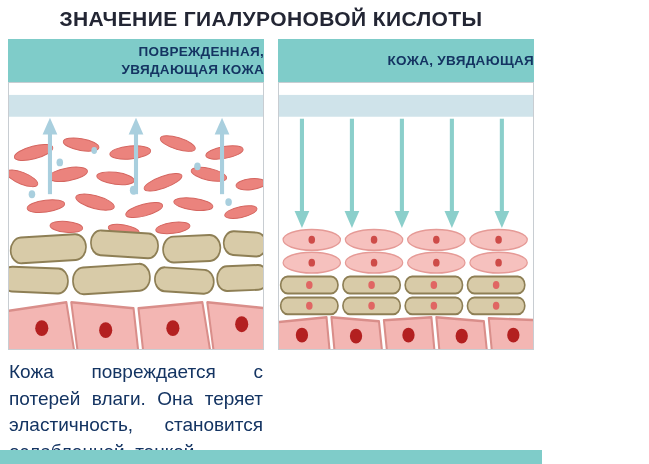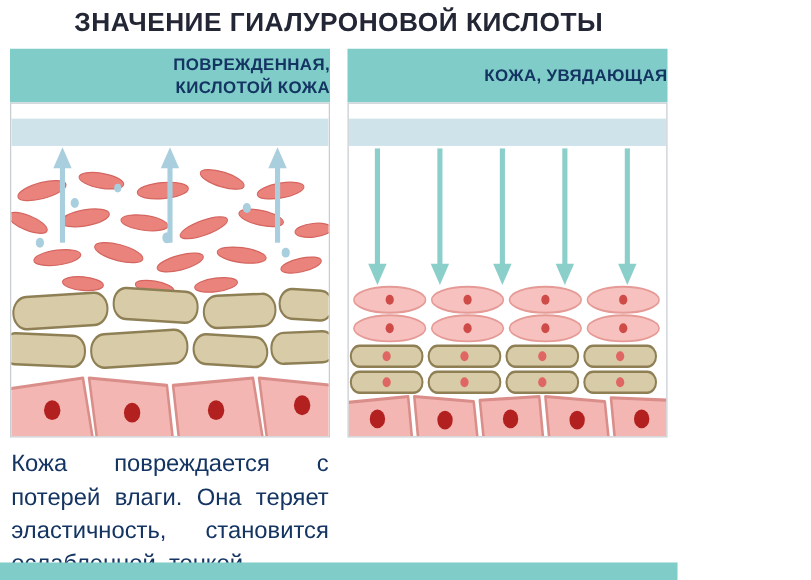--- a/index.html
+++ b/index.html
@@ -67,21 +67,21 @@
 
 <div class="page">
 
   <h1 class="title">ЗНАЧЕНИЕ ГИАЛУРОНОВОЙ КИСЛОТЫ</h1>
 
   <div class="panels">
 
     <section class="panel">
       <header class="panel-header">
         <span>ПОВРЕЖДЕННАЯ,</span>
-        <span>КИСЛОТОЙ КОЖА</span>
+        <span>УВЯДАЮЩАЯ КОЖА</span>
       </header>
 
       <div class="panel-art">
         <svg viewBox="0 0 310 268" preserveAspectRatio="none">
           <rect class="band" x="0" y="12" width="310" height="22"></rect>
 
           <g>
             <ellipse class="fiber" cx="30" cy="70" rx="24" ry="6.5" transform="rotate(-12 30 70)"></ellipse>
             <ellipse class="fiber" cx="88" cy="62" rx="22" ry="6" transform="rotate(8 88 62)"></ellipse>
             <ellipse class="fiber" cx="148" cy="70" rx="25" ry="6.5" transform="rotate(-4 148 70)"></ellipse>

